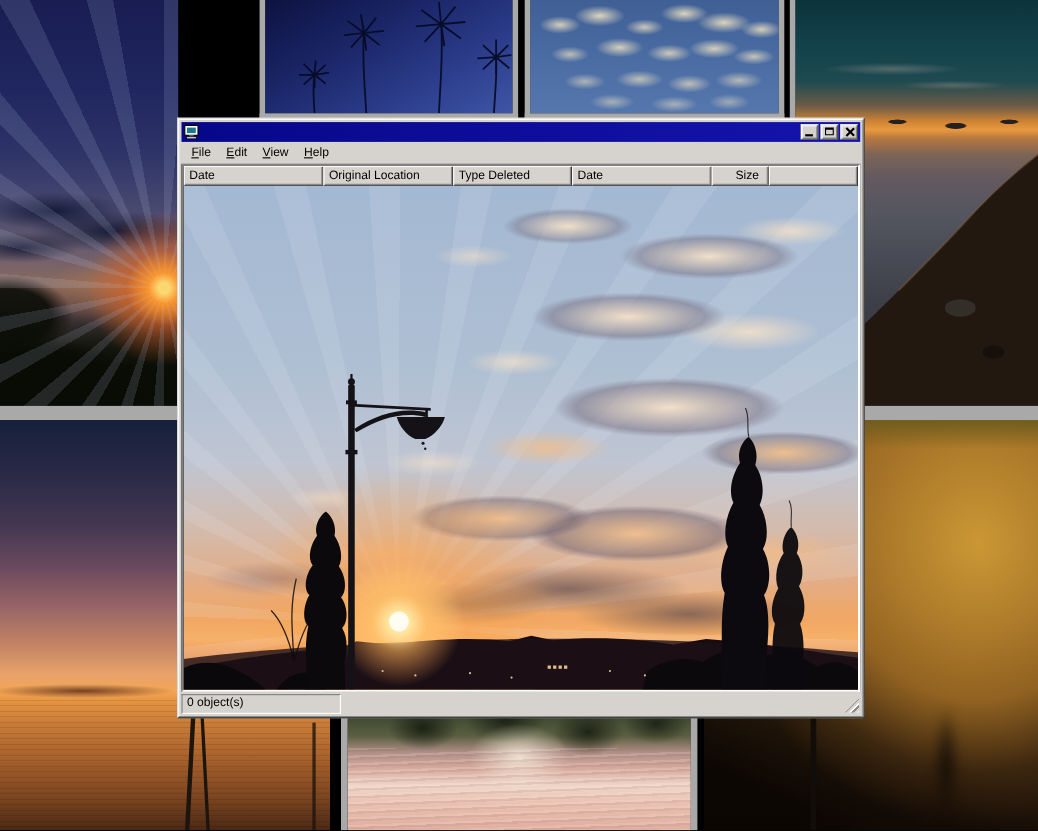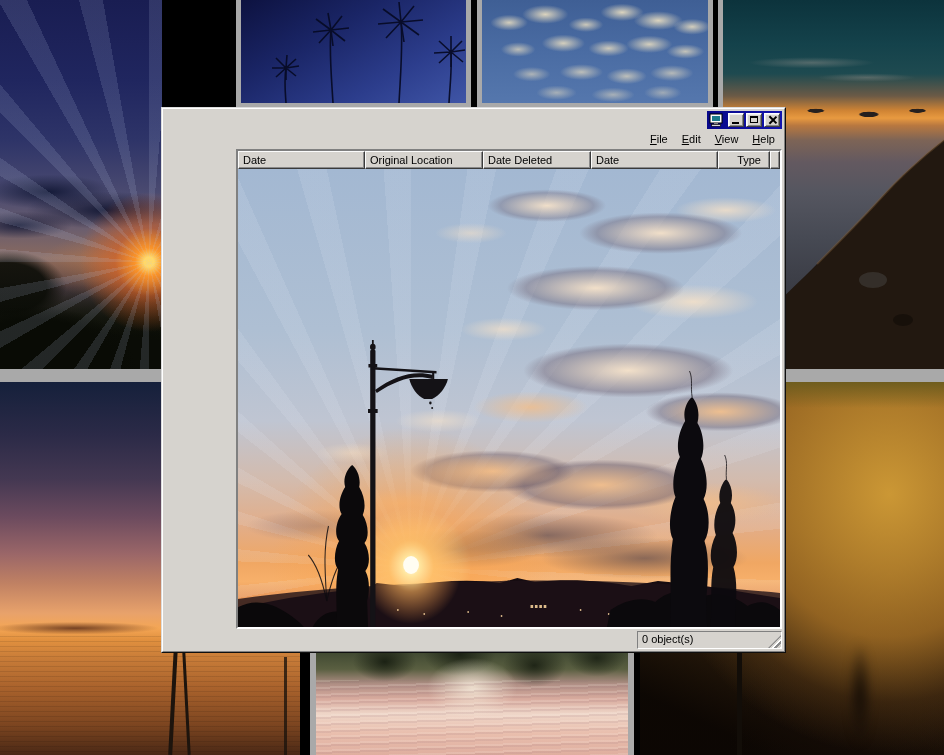--- a/index.html
+++ b/index.html
@@ -86,21 +86,21 @@
       linear-gradient(205deg, rgba(0,0,0,0) 42%, rgba(8,4,2,.92) 88%),
       linear-gradient(180deg,#8a6524 0%, #3a2410 100%); }
   .g-streak { position:absolute; left:205px; top:250px; width:30px; height:123px;
     background:radial-gradient(ellipse 15px 70px at 50% 50%, rgba(12,7,4,.9), transparent 75%); filter:blur(5px); }
   .band { position:absolute; left:0; top:369px; width:944px; height:13px; background:#a9a9a9; }
 
   
   .win { position:absolute; left:161px; top:107px; width:625px; height:546px; z-index:10;
     background:#d6d3ce; border:1px solid; border-color:#dcdcdc #0f0f0f #0f0f0f #dcdcdc; }
   .win-inner { position:absolute; inset:0; border:1px solid; border-color:#fff #808080 #808080 #fff;
-    padding:2px; display:flex; flex-direction:column;align-items:flex-end; }
+    padding:2px; display:flex; flex-direction:column; }
   .titlebar { height:18px; flex:0 0 18px; display:flex; align-items:center; padding:0 2px;
     background:linear-gradient(90deg,#070789,#1414ad); }
   .win-icon { width:14px; height:14px; margin-right:3px; flex:0 0 14px; }
   .title-text { color:#fff; font-weight:bold; flex:1 1 auto; overflow:hidden; white-space:nowrap; }
   .tb-btns { display:flex; gap:0; }
   .tb-btn { width:16px; height:14px; background:#d6d3ce; position:relative; margin-left:2px;
     border:1px solid; border-color:#fff #404040 #404040 #fff;
     box-shadow:inset 1px 1px #eee, inset -1px -1px #868686; }
   .g-min { position:absolute; left:3px; bottom:2px; width:7px; height:2px; background:#000; }
   .g-max { position:absolute; left:3px; top:2px; width:8px; height:7px; border:1px solid #000; border-top:2px solid #000; }
@@ -231,23 +231,23 @@
         <span class="menu-item"><u>F</u>ile</span>
         <span class="menu-item"><u>E</u>dit</span>
         <span class="menu-item"><u>V</u>iew</span>
         <span class="menu-item"><u>H</u>elp</span>
       </div>
 
       <div class="client">
         <div class="hdr">
           <div class="hcell">Date</div>
           <div class="hcell">Original Location</div>
-          <div class="hcell">Date Deleted</div>
+          <div class="hcell">Type Deleted</div>
           <div class="hcell">Date</div>
-          <div class="hcell right">Type</div>
+          <div class="hcell right">Size</div>
           <div class="hcell"></div>
         </div>
 
         <div class="photo">
           <svg class="scene" viewBox="0 0 617 458" preserveAspectRatio="none">
 
             <path d="M0,458 L0,438 L28,434 L58,429 C90,425 118,421 148,419 L158,414 L188,417 C228,412 266,410 298,414 L318,409 L338,413 C378,409 418,412 448,417 L478,412 C518,415 556,420 588,425 L617,429 L617,458 Z" fill="#150b10"></path>
 
             <path d="M0,430 C80,420 180,414 300,412 C420,410 520,416 617,424 L617,458 L0,458 Z" fill="#1d1016" opacity=".8"></path>
 

